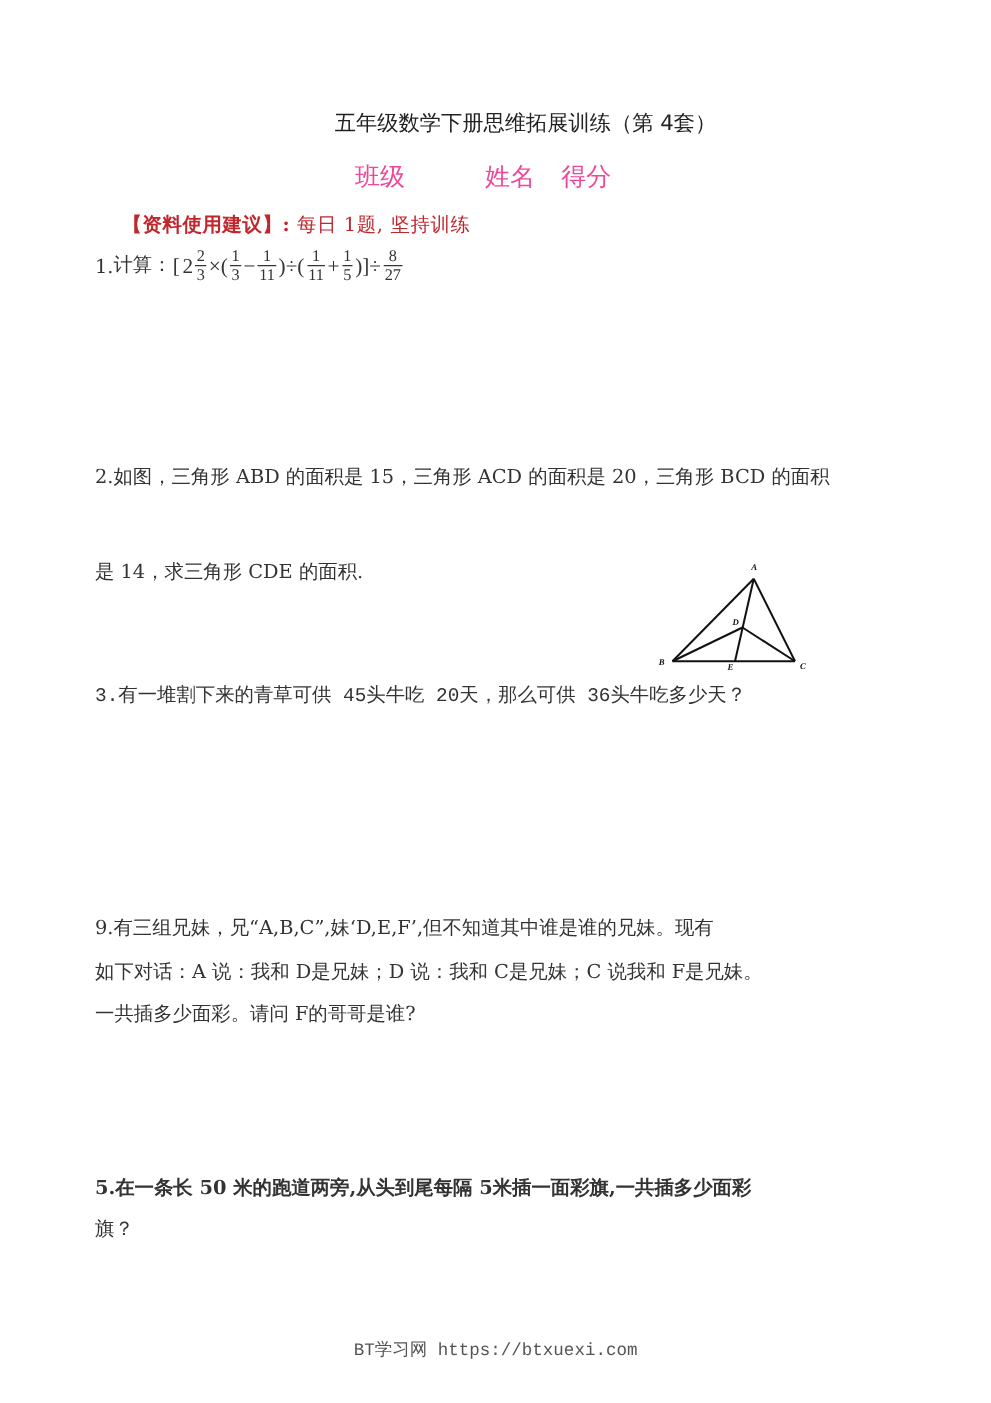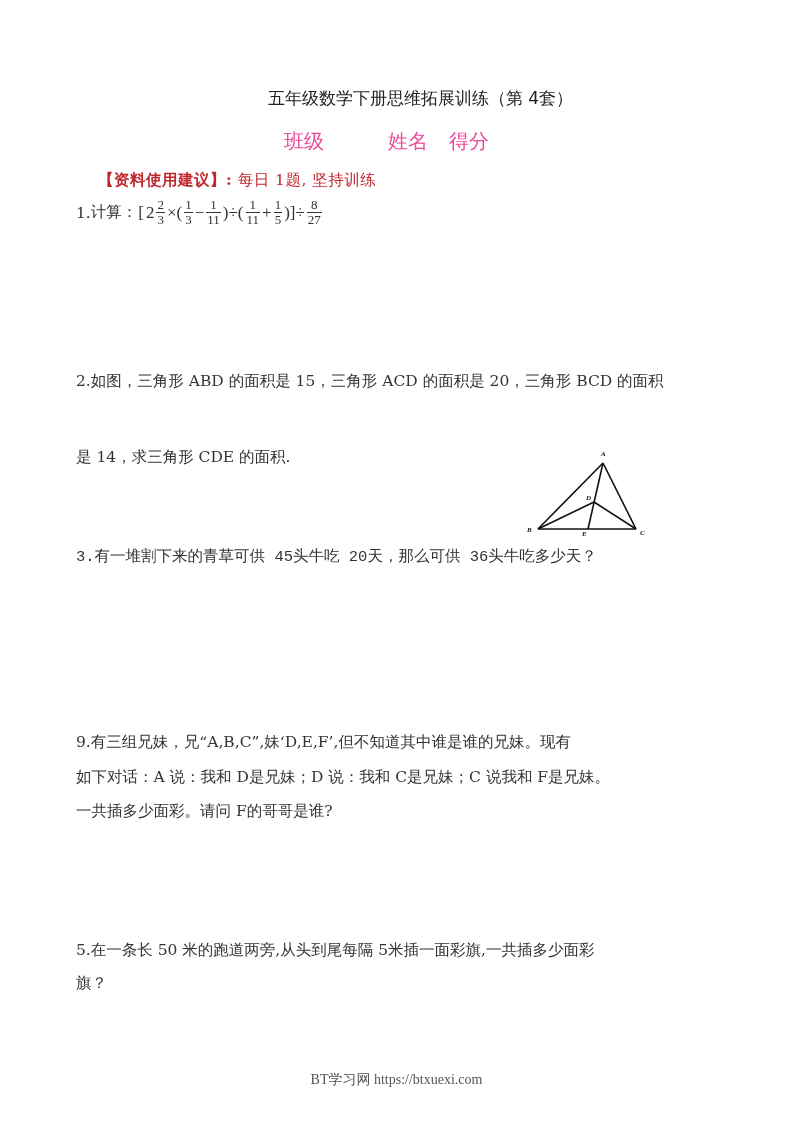--- a/index.html
+++ b/index.html
@@ -17,21 +17,21 @@
     .meta { top: 128px; font-family: "DejaVu Sans", "Liberation Sans", sans-serif; font-size: 20px; color: #ec4899; }
     .advice { left: 78px; top: 170px; font-size: 15.5px; color: #c0272d; letter-spacing: 0.5px; margin-left: 20px; }
     .q { left: 76px; font-size: 15.5px; color: #333; }
     .q1 { top: 198px; display: flex; align-items: center; }
     .frac { display: inline-flex; flex-direction: column; align-items: center; font-size: 13px; line-height: 14px; margin: 0 1px; font-family: "Liberation Serif", serif; }
     .frac .num { padding: 0 1px; }
     .frac .den { border-top: 1px solid #333; padding: 0 1px; }
     .mathtok { font-family: "Liberation Serif", serif; font-size: 17px; margin: 0 1px; }
     .footer {
       left: 0; width: 793px; top: 1071px; text-align: center;
-      font-family: Liberation Serif, serif; font-size: 14px; color: #555;
+      font-family: Liberation Mono, monospace; font-size: 14px; color: #555;
     }
     svg.fig { position: absolute; left: 515px; top: 440px; }
     svg.fig text { font-family: "Liberation Serif", serif; font-style: italic; font-weight: bold; font-size: 7px; fill: #111; }
   </style>
 </head>
 <body>
 
 <div class="abs title">五年级数学下册思维拓展训练（第 4套）</div>
 <div class="abs meta" style="left:284px;">班级</div>
 <div class="abs meta" style="left:388px;">姓名</div>
@@ -98,16 +98,16 @@
   <text x="71" y="60">D</text>
   <text x="67" y="96">E</text>
 </svg>
 
 <div class="abs q" style="top:546px;font-family:Liberation Mono, monospace;">3.有一堆割下来的青草可供 45头牛吃 20天，那么可供 36头牛吃多少天？</div>
 
 <div class="abs q" style="top:732px;">9.有三组兄妹，兄“A,B,C”,妹‘D,E,F’,但不知道其中谁是谁的兄妹。现有</div>
 <div class="abs q" style="top:767px;">如下对话：A 说：我和 D是兄妹；D 说：我和 C是兄妹；C 说我和 F是兄妹。</div>
 <div class="abs q" style="top:801px;">一共插多少面彩。请问 F的哥哥是谁?</div>
 
-<div class="abs q" style="top:940px;">5.在一条长 50 米的跑道两旁,从头到尾每隔 5米插一面彩旗,一共插多少面彩</div>
+<div class="abs q" style="top:940px;font-weight:bold;">5.在一条长 50 米的跑道两旁,从头到尾每隔 5米插一面彩旗,一共插多少面彩</div>
 <div class="abs q" style="top:973px;">旗？</div>
 
 <div class="abs footer">BT学习网 https://btxuexi.com</div>
 
 </body></html>

